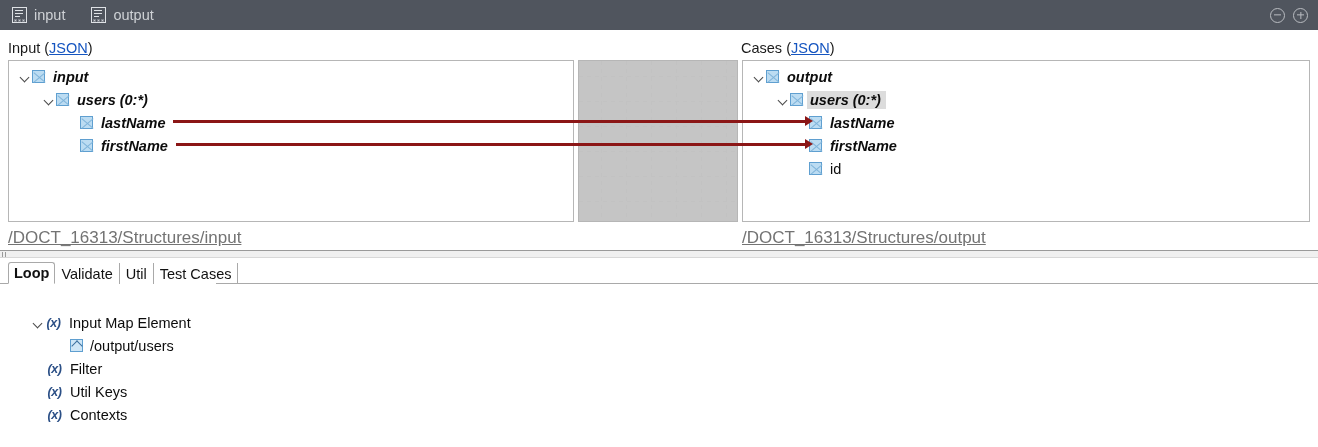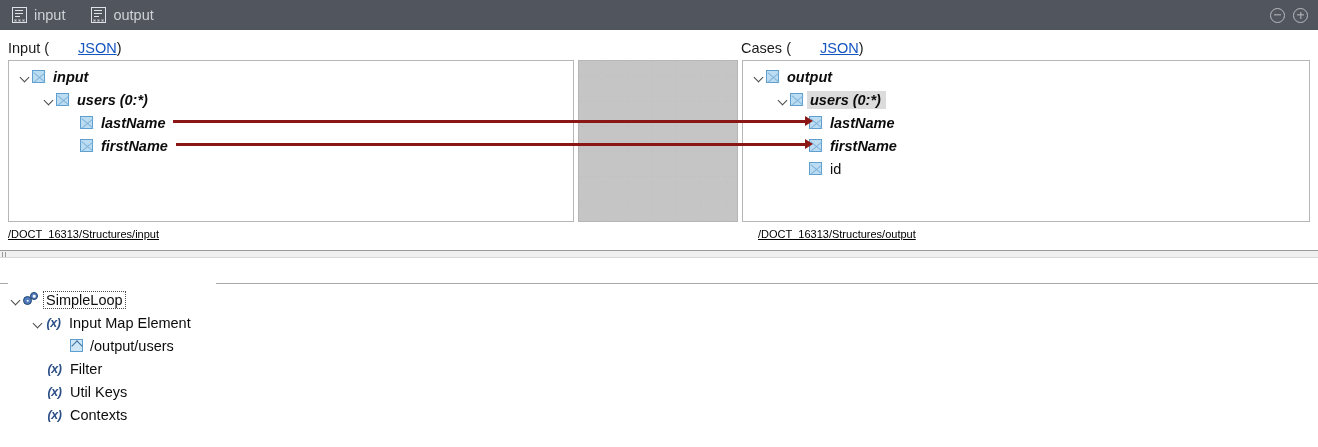--- a/index.html
+++ b/index.html
@@ -88,21 +88,21 @@
     position: absolute; left: 1px; bottom: 0; width: 15px; height: 3px;
     background: #5a7aa8;
   }
 
   
   .stage { position: absolute; left: 0; top: 30px; width: 1318px; height: 417px; background: #ffffff; }
 
   .panel-label {
     position: absolute; font-size: 14.5px; color: #1a1a1a;
   }
-  .panel-label a { color: #1555c0; text-decoration: underline; margin-left: 29px; }
+  .panel-label a { color: #1555c0; text-decoration: underline; }
 
   .tree-box {
     position: absolute; background: #ffffff;
     border: 1px solid #b6b6b6;
     overflow: hidden;
   }
 
   
   .row {
     position: absolute; left: 0; height: 23px;
@@ -160,21 +160,21 @@
     background-size: 1px 100%, 100% 1px;
     background-repeat: repeat-x, repeat-y;
     background-position: 0 0, 0 0;
   }
   .gv { position: absolute; top: 0; bottom: 0; width: 1px;
         background: repeating-linear-gradient(to bottom, #c2c2c2 0 4px, transparent 4px 8px); }
   .gh { position: absolute; left: 0; right: 0; height: 1px;
         background: repeating-linear-gradient(to right, #c2c2c2 0 4px, transparent 4px 8px); }
 
   .path-link {
-    position: absolute; font-size: 11px; color: #000000;
+    position: absolute; font-size: 17px; color: #737373;
     text-decoration: underline; cursor: pointer; white-space: nowrap;
   }
 
   
   .sash {
     position: absolute; left: 0; width: 1318px; height: 8px;
     background: #f0f0f0; border-top: 1px solid #9a9a9a; border-bottom: 1px solid #d8d8d8;
   }
   .sash .grip {
     position: absolute; left: 2px; top: 1px; width: 4px; height: 5px;
@@ -364,41 +364,43 @@
     </div>
   </div>
 
   <div class="mline" style="left:173px; top:90px; width:634px;"></div>
   <div class="marrow" style="left:805px; top:86px;"></div>
 
   <div class="mline" style="left:176px; top:113px; width:631px;"></div>
   <div class="marrow" style="left:805px; top:109px;"></div>
 
   <a class="path-link" style="left:8px; top:198px;" href="#">/DOCT_16313/Structures/input</a>
-  <a class="path-link" style="left:758px; top:198px;" href="#">/DOCT_16313/Structures/output</a>
+  <a class="path-link" style="left:742px; top:198px;" href="#">/DOCT_16313/Structures/output</a>
 
   <div class="sash" style="top:220px;">
     <span class="grip"></span>
   </div>
 
+  <div class="btabs" style="left:8px; top:232px;">
+    <div class="btab active">
+      <span>Loop</span>
+    </div>
+    <div class="btab">
+      <span>Validate</span>
+    </div>
+    <div class="btab">
+      <span>Util</span>
+    </div>
+    <div class="btab">
+      <span>Test Cases</span>
+    </div>
+  </div>
   <div class="btabs-rule" style="left:0px; top:253px; width:8px;"></div>
   <div class="btabs-rule" style="left:216px; top:253px; width:1102px;"></div>
 
-  <div class="brow focused" style="left:8px; top:258px;">
-    <span class="twisty"></span>
-    <span class="gears">
-      <span class="gear g1">
-          <span class="hole"></span>
-        </span>
-      <span class="gear g2">
-          <span class="hole"></span>
-        </span>
-    </span>
-    <span class="txt">SimpleLoop</span>
-  </div>
 
   <div class="brow" style="left:30px; top:281px;">
     <span class="twisty"></span>
     <span class="varx">(x)</span>
     <span class="txt">Input Map Element</span>
   </div>
 
   <div class="brow" style="left:70px; top:304px;">
     <span class="leaf-ico"></span>
     <span class="txt">/output/users</span>

